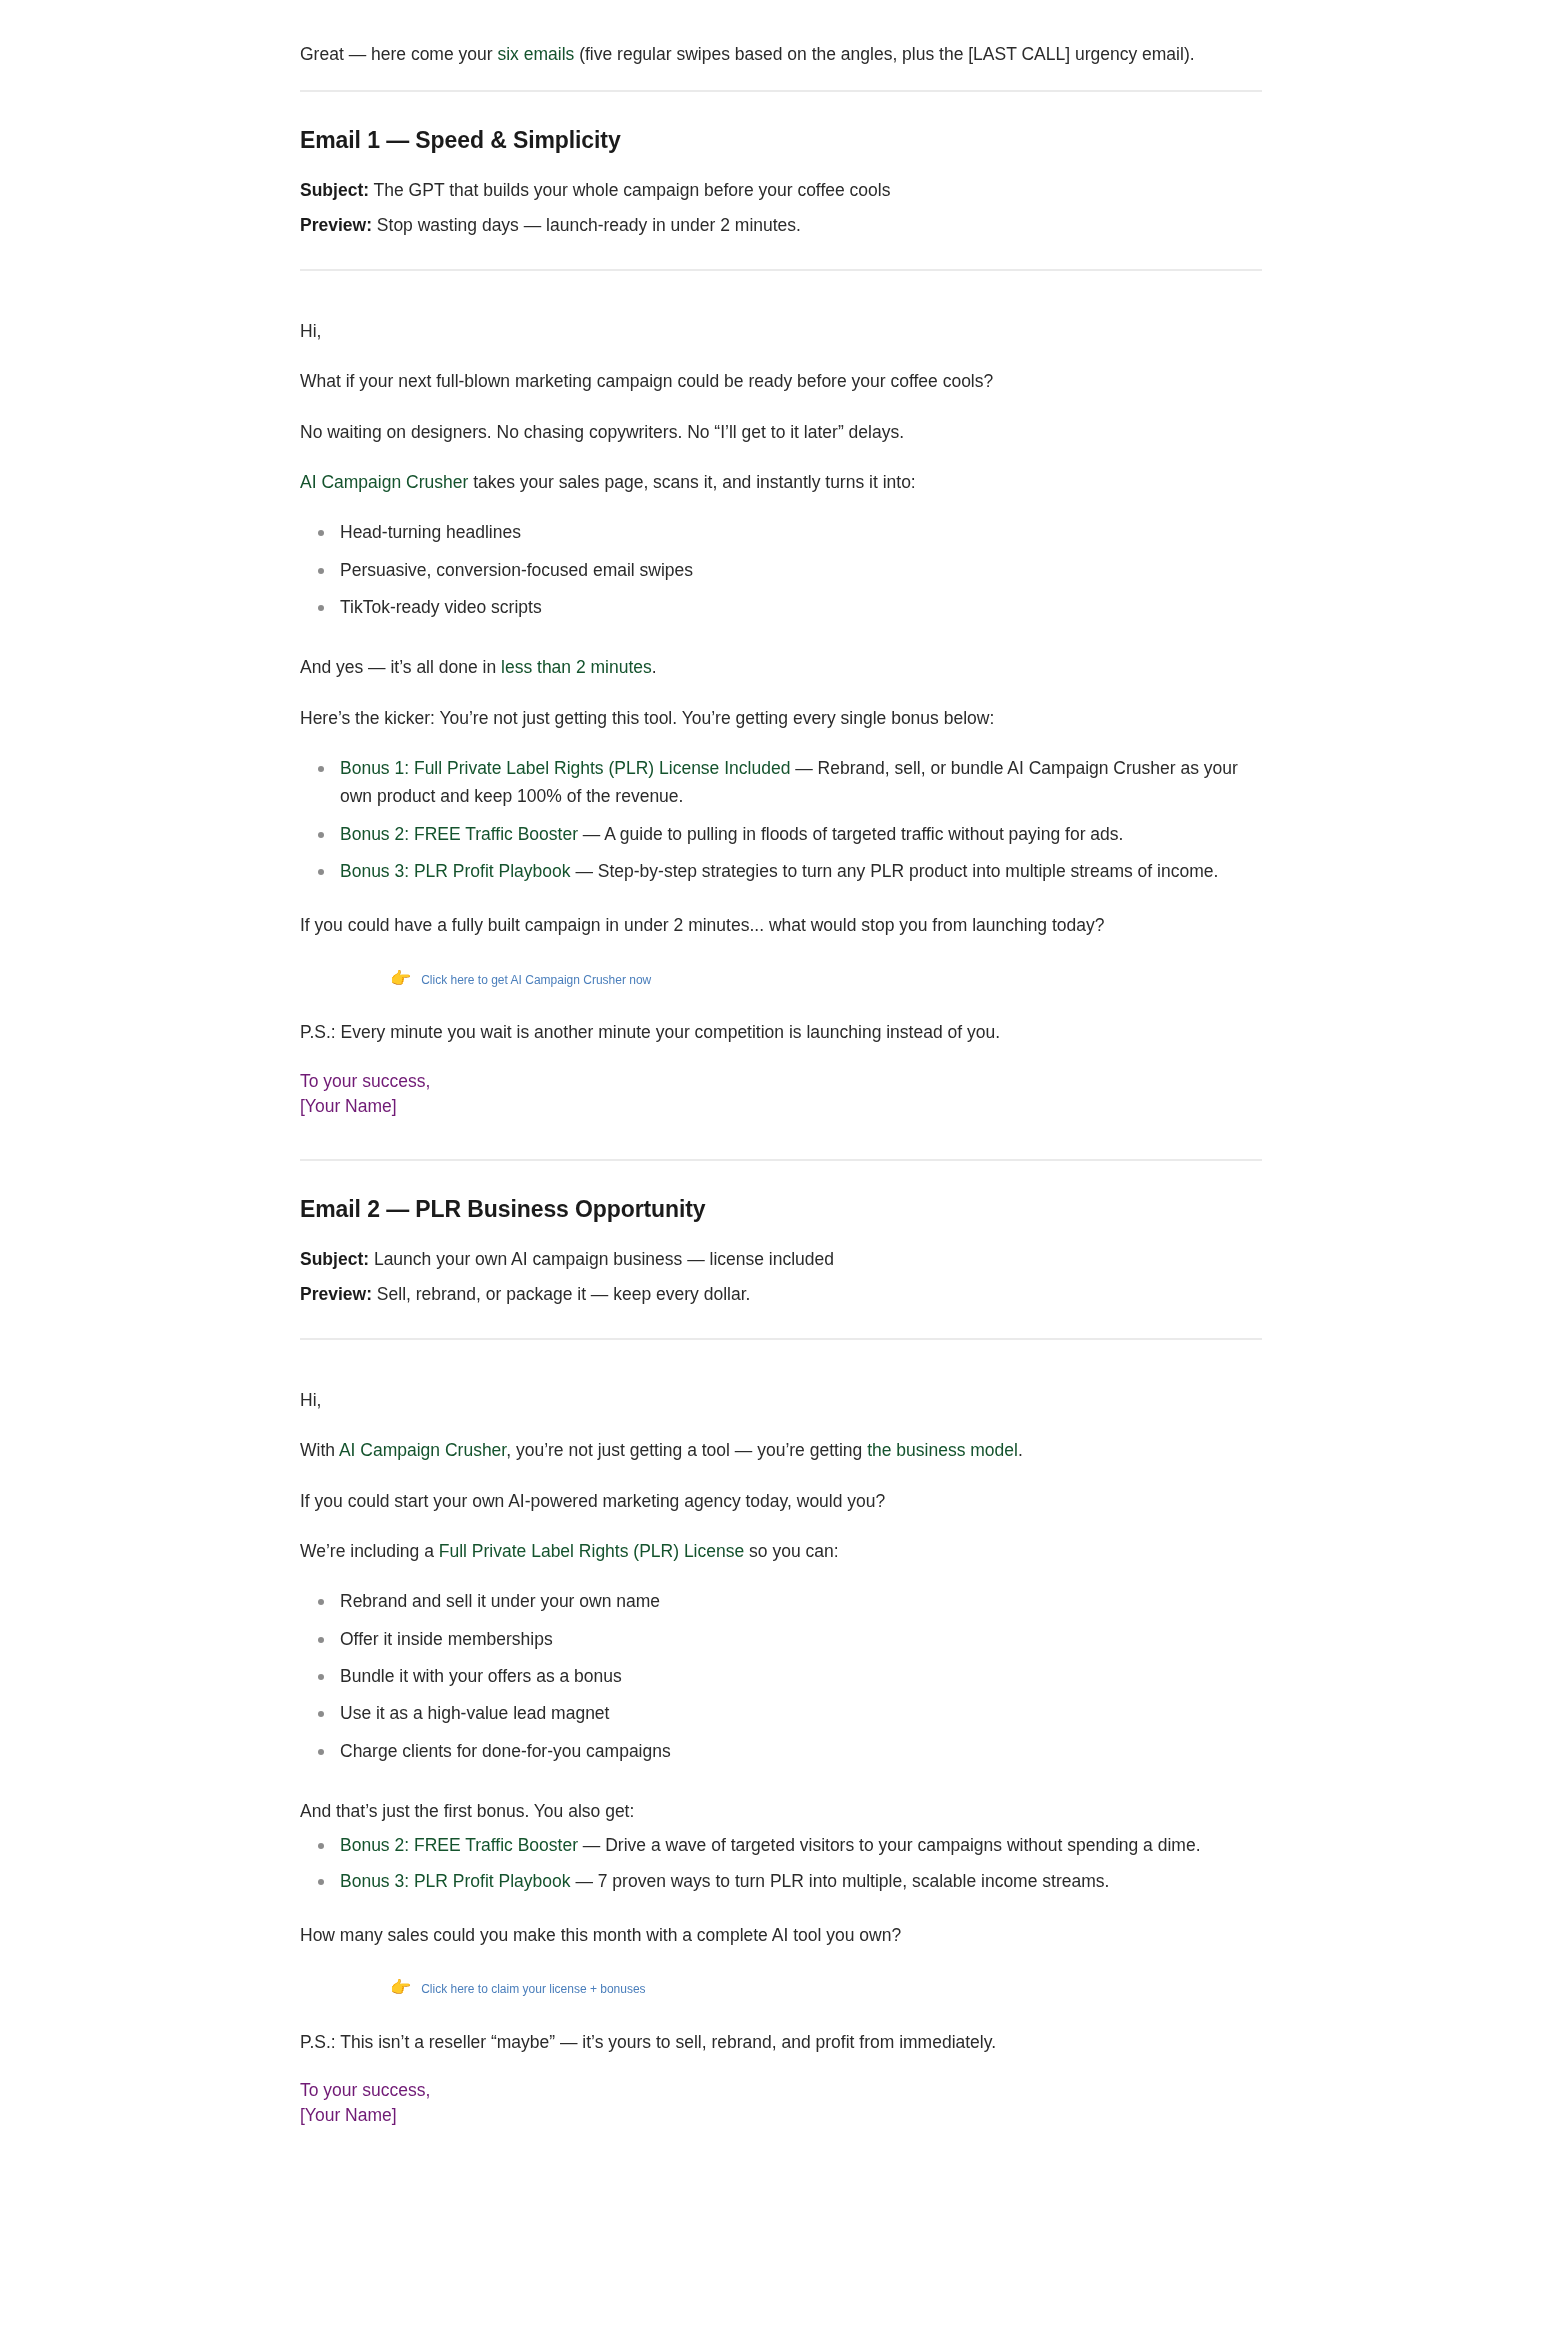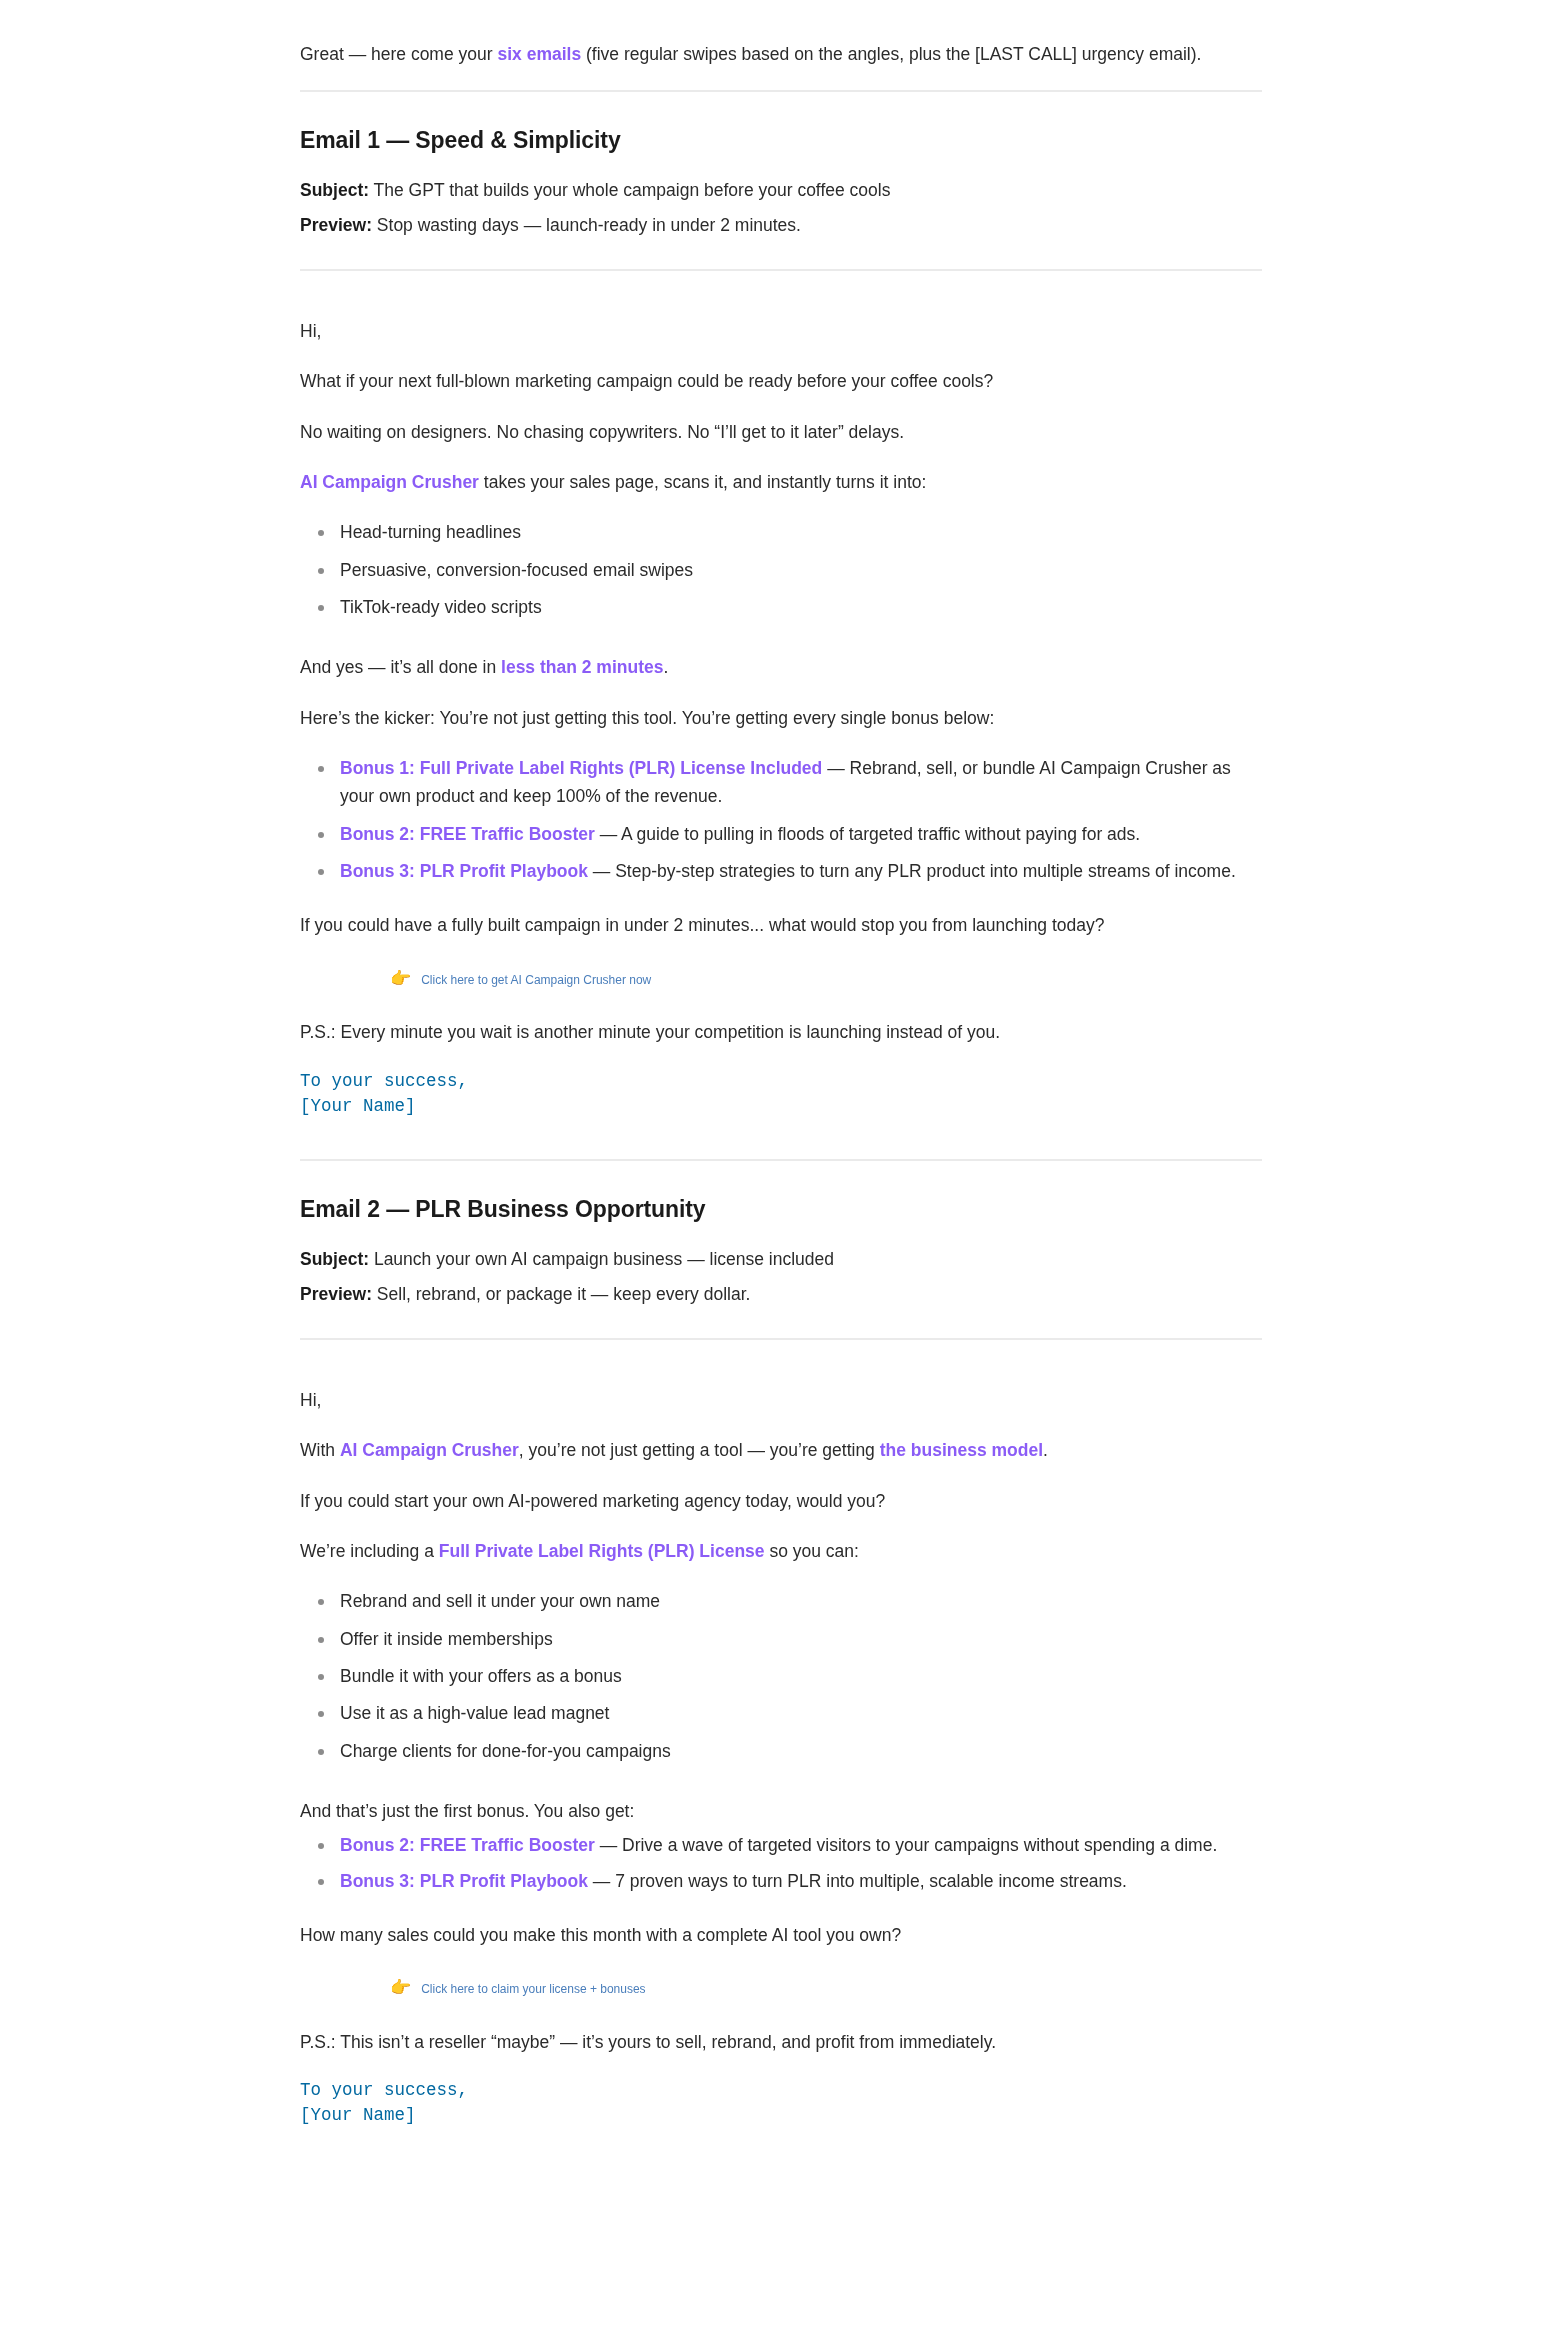--- a/index.html
+++ b/index.html
@@ -77,21 +77,21 @@
     left: -22px;
     top: 12px;
     width: 6px;
     height: 6px;
     border-radius: 50%;
     background: #8c8c8c;
   }
   ul.bullets.tight > li { margin-bottom: 7px; }
   ul.bullets.spaced { margin-bottom: 26px; }
 
-  b, strong { font-weight: 700; color: #8b5cf6; }
+  b, strong { font-weight: 400; color: #14532d; }
 
   .cta-row {
     margin: 30px 0 28px 0;
     padding-left: 90px;
     display: flex;
     align-items: baseline;
     gap: 10px;
   }
   .cta-icon {
     font-size: 17px;
@@ -104,23 +104,22 @@
     color: #4a7ebb;
     text-decoration: none;
     cursor: pointer;
   }
   .sig {
     margin-top: 22px;
   }
   .sig .line {
     font-size: 17.5px;
     line-height: 1.45;
-    color: #0369a1;
+    color: #701a75;
     margin: 0;
-    font-family: Liberation Mono, monospace;
   }
   .block-gap { height: 10px; }
 </style>
 </head>
 <body>
 
 <div class="page">
 
   <p class="para intro"><span>Great — here come your </span><b>six emails</b><span> (five regular swipes based on the angles, plus the [LAST CALL] urgency email).</span></p>
 

